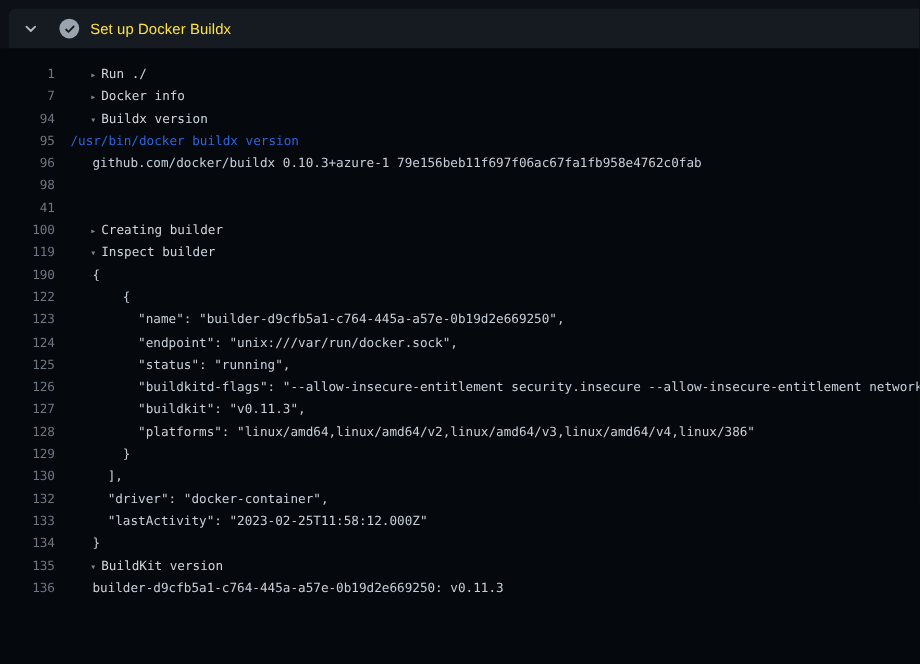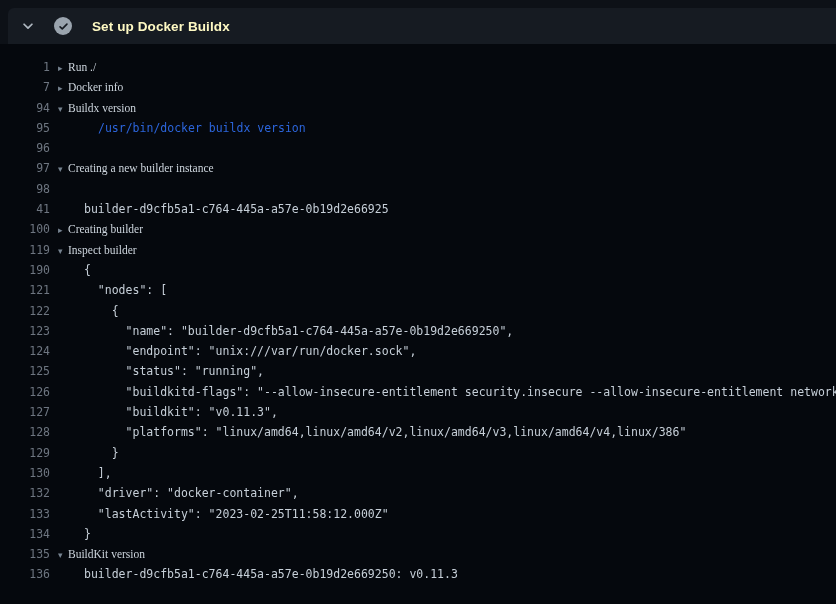--- a/index.html
+++ b/index.html
@@ -43,24 +43,24 @@
     height: 18px;
     margin-left: 18px;
     border-radius: 50%;
     background: #9aa4ae;
     display: flex;
     align-items: center;
     justify-content: center;
     color: #161b22;
   }
   .step-title {
-    margin-left: 20px;
-    color: #fef9c3;
+    margin-left: 10px;
+    color: #fde047;
     font-size: 13.5px;
-    font-weight: 700;
+    font-weight: 400;
     letter-spacing: .1px;
   }
   .log-area {
     position: absolute;
     top: 44px;
     left: 0;
     right: 0;
     bottom: 0;
     background: #05080d;
     padding-top: 13px;
@@ -80,22 +80,22 @@
     width: 50px;
     text-align: right;
     color: #6e7681;
     line-height: 20.3px;
     cursor: pointer;
   }
   .line .body {
     line-height: 20.3px;
   }
   .line .body.plain { margin-left: 34px; color: #c6cfd8; }
-  .line .body.cmd   { margin-left: 48px; color: #2c65db; }
-  .line .body.group { margin-left: 8px; color: #cdd5dd; cursor: pointer; font-family: Liberation Serif, serif; }
+  .line .body.cmd   { margin-left: 14px; color: #2c65db; }
+  .line .body.group { margin-left: 32px; color: #cdd5dd; cursor: pointer; }
   .tri {
     display: inline-block;
     width: 10px;
     color: #768390;
     font-size: 9px;
   }
 </style>
 </head>
 <body>
 
@@ -113,28 +113,26 @@
       </svg>
     </span>
     <span class="step-title">Set up Docker Buildx</span>
   </div>
 
   <div class="log-area" id="log-area">
       <div class="line"><span class="num">1</span><span class="body group"><span class="tri">▸</span><span>Run ./</span></span></div>
       <div class="line"><span class="num">7</span><span class="body group"><span class="tri">▸</span><span>Docker info</span></span></div>
       <div class="line"><span class="num">94</span><span class="body group"><span class="tri">▾</span><span>Buildx version</span></span></div>
       <div class="line"><span class="num">95</span><span class="body cmd">/usr/bin/docker buildx version</span></div>
-      <div class="line"><span class="num">96</span></div>
-      <div class="line"><span class="num">97</span><span class="body group"><span class="tri">▾</span><span>Creating a new builder instance</span></span></div>
+      <div class="line"><span class="num">96</span><span class="body plain">github.com/docker/buildx 0.10.3+azure-1 79e156beb11f697f06ac67fa1fb958e4762c0fab</span></div>
       <div class="line"><span class="num">98</span></div>
-      <div class="line"><span class="num">41</span><span class="body plain">builder-d9cfb5a1-c764-445a-a57e-0b19d2e66925</span></div>
+      <div class="line"><span class="num">41</span></div>
       <div class="line"><span class="num">100</span><span class="body group"><span class="tri">▸</span><span>Creating builder</span></span></div>
       <div class="line"><span class="num">119</span><span class="body group"><span class="tri">▾</span><span>Inspect builder</span></span></div>
       <div class="line"><span class="num">190</span><span class="body plain">{</span></div>
-      <div class="line"><span class="num">121</span><span class="body plain">  "nodes": [</span></div>
       <div class="line"><span class="num">122</span><span class="body plain">    {</span></div>
       <div class="line"><span class="num">123</span><span class="body plain">      "name": "builder-d9cfb5a1-c764-445a-a57e-0b19d2e669250",</span></div>
       <div class="line"><span class="num">124</span><span class="body plain">      "endpoint": "unix:///var/run/docker.sock",</span></div>
       <div class="line"><span class="num">125</span><span class="body plain">      "status": "running",</span></div>
       <div class="line"><span class="num">126</span><span class="body plain">      "buildkitd-flags": "--allow-insecure-entitlement security.insecure --allow-insecure-entitlement network.host",</span></div>
       <div class="line"><span class="num">127</span><span class="body plain">      "buildkit": "v0.11.3",</span></div>
       <div class="line"><span class="num">128</span><span class="body plain">      "platforms": "linux/amd64,linux/amd64/v2,linux/amd64/v3,linux/amd64/v4,linux/386"</span></div>
       <div class="line"><span class="num">129</span><span class="body plain">    }</span></div>
       <div class="line"><span class="num">130</span><span class="body plain">  ],</span></div>
       <div class="line"><span class="num">132</span><span class="body plain">  "driver": "docker-container",</span></div>

